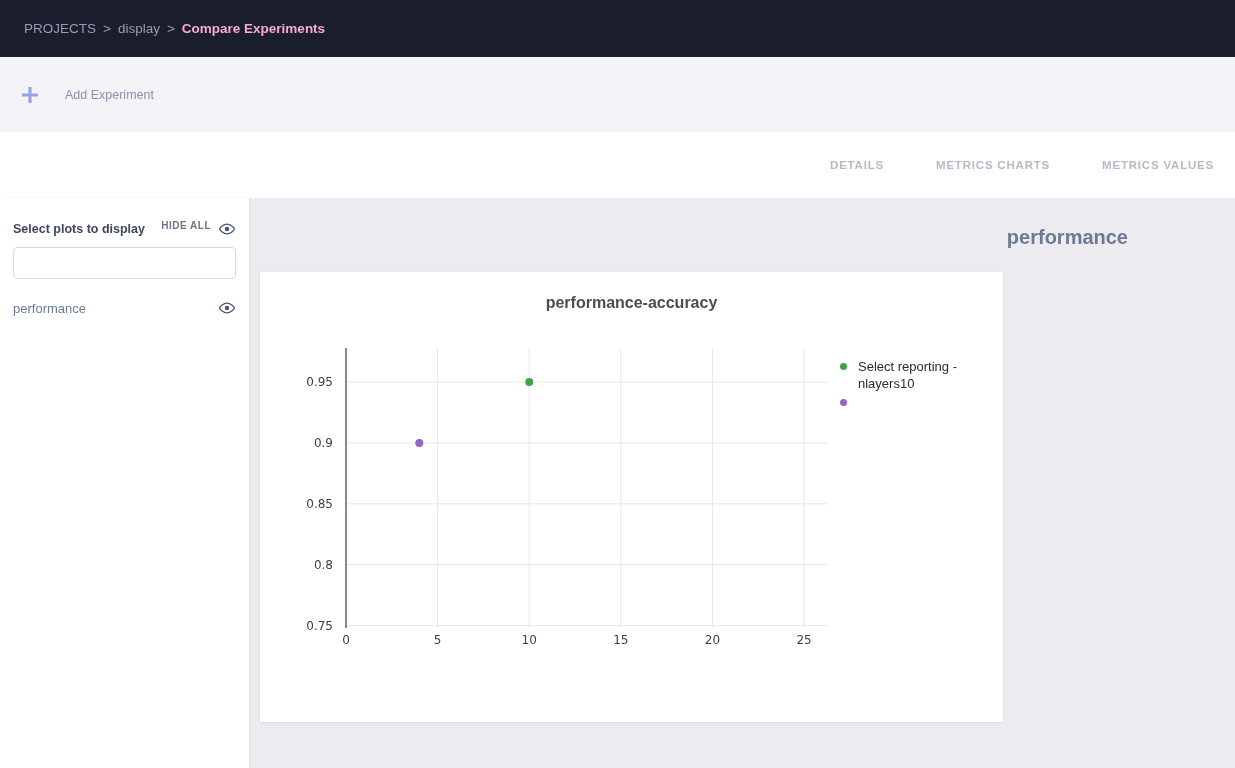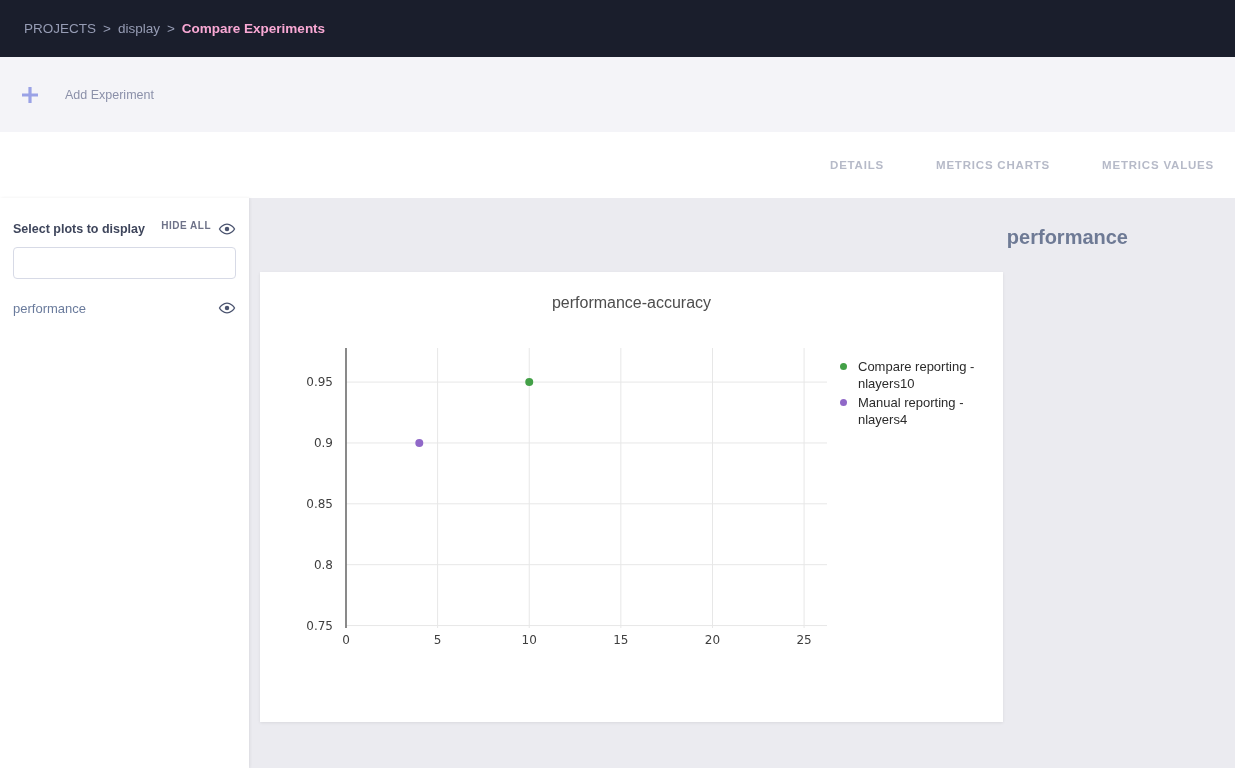--- a/index.html
+++ b/index.html
@@ -41,21 +41,21 @@
     border-radius:4px; background:#fff; padding:0 10px; font-size:13px; color:#444; outline:none; }
   .plot-item { margin-top:20px; display:flex; align-items:center; justify-content:space-between; }
   .plot-item-label { font-size:13px; color:#6a7b9c; cursor:pointer; }
 
   .main { flex:1; background:#ebebf0; position:relative; }
   .group-title { position:absolute; top:28px; right:107px; font-size:20px; font-weight:600;
     color:#6e7a95; }
 
   .card { position:absolute; left:11px; top:74px; width:743px; height:450px; background:#ffffff;
     box-shadow:0 1px 3px rgba(0,0,0,0.08); }
-  .chart-title { margin-top:22px; text-align:center; font-size:16px; font-weight:normal;
+  .chart-title { margin-top:22px; text-align:center; font-size:16px; font-weight:bold;
     color:#4d4d4d; }
   #chart-svg { display:block; margin:34px 0 0 30px; }
   #chart-svg text { font-family:"DejaVu Sans", sans-serif; font-size:12px; fill:#3f3f3f; }
 
   .legend { position:absolute; left:580px; top:86px; width:150px; }
   .legend-item { display:flex; gap:11px; margin-bottom:2px; cursor:pointer; }
   .legend-dot { width:7px; height:7px; border-radius:50%; flex:0 0 7px; margin-top:5px; }
   .legend-name { font-size:13px; line-height:17px; color:#2b2b2b; width:118px; }
 </style>
 </head>
@@ -145,23 +145,22 @@
           <text x="422.4761904761905" y="298" text-anchor="middle">20</text>
           <line x1="514.0952380952381" y1="2" x2="514.0952380952381" y2="282" stroke="#e7e7e7" stroke-width="1"></line>
           <text x="514.0952380952381" y="298" text-anchor="middle">25</text>
           <line x1="56" y1="2" x2="56" y2="282" stroke="#444444" stroke-width="1.2"></line>
           <circle cx="239.23809523809524" cy="36.086956521739154" r="4" fill="#43a047"></circle>
           <circle cx="129.29523809523812" cy="96.95652173913038" r="4" fill="#9068c8"></circle>
         </svg>
       <div class="legend" id="chart-legend">
           <div class="legend-item">
             <span class="legend-dot" style="background: rgb(67, 160, 71);"></span>
-            <span class="legend-name">Compare reporting - nlayers10</span>
+            <span class="legend-name">Select reporting - nlayers10</span>
           </div>
           <div class="legend-item">
             <span class="legend-dot" style="background: rgb(144, 104, 200);"></span>
-            <span class="legend-name">Manual reporting - nlayers4</span>
           </div>
         </div>
     </section>
   </main>
 
 </div>
 
 </body></html>

